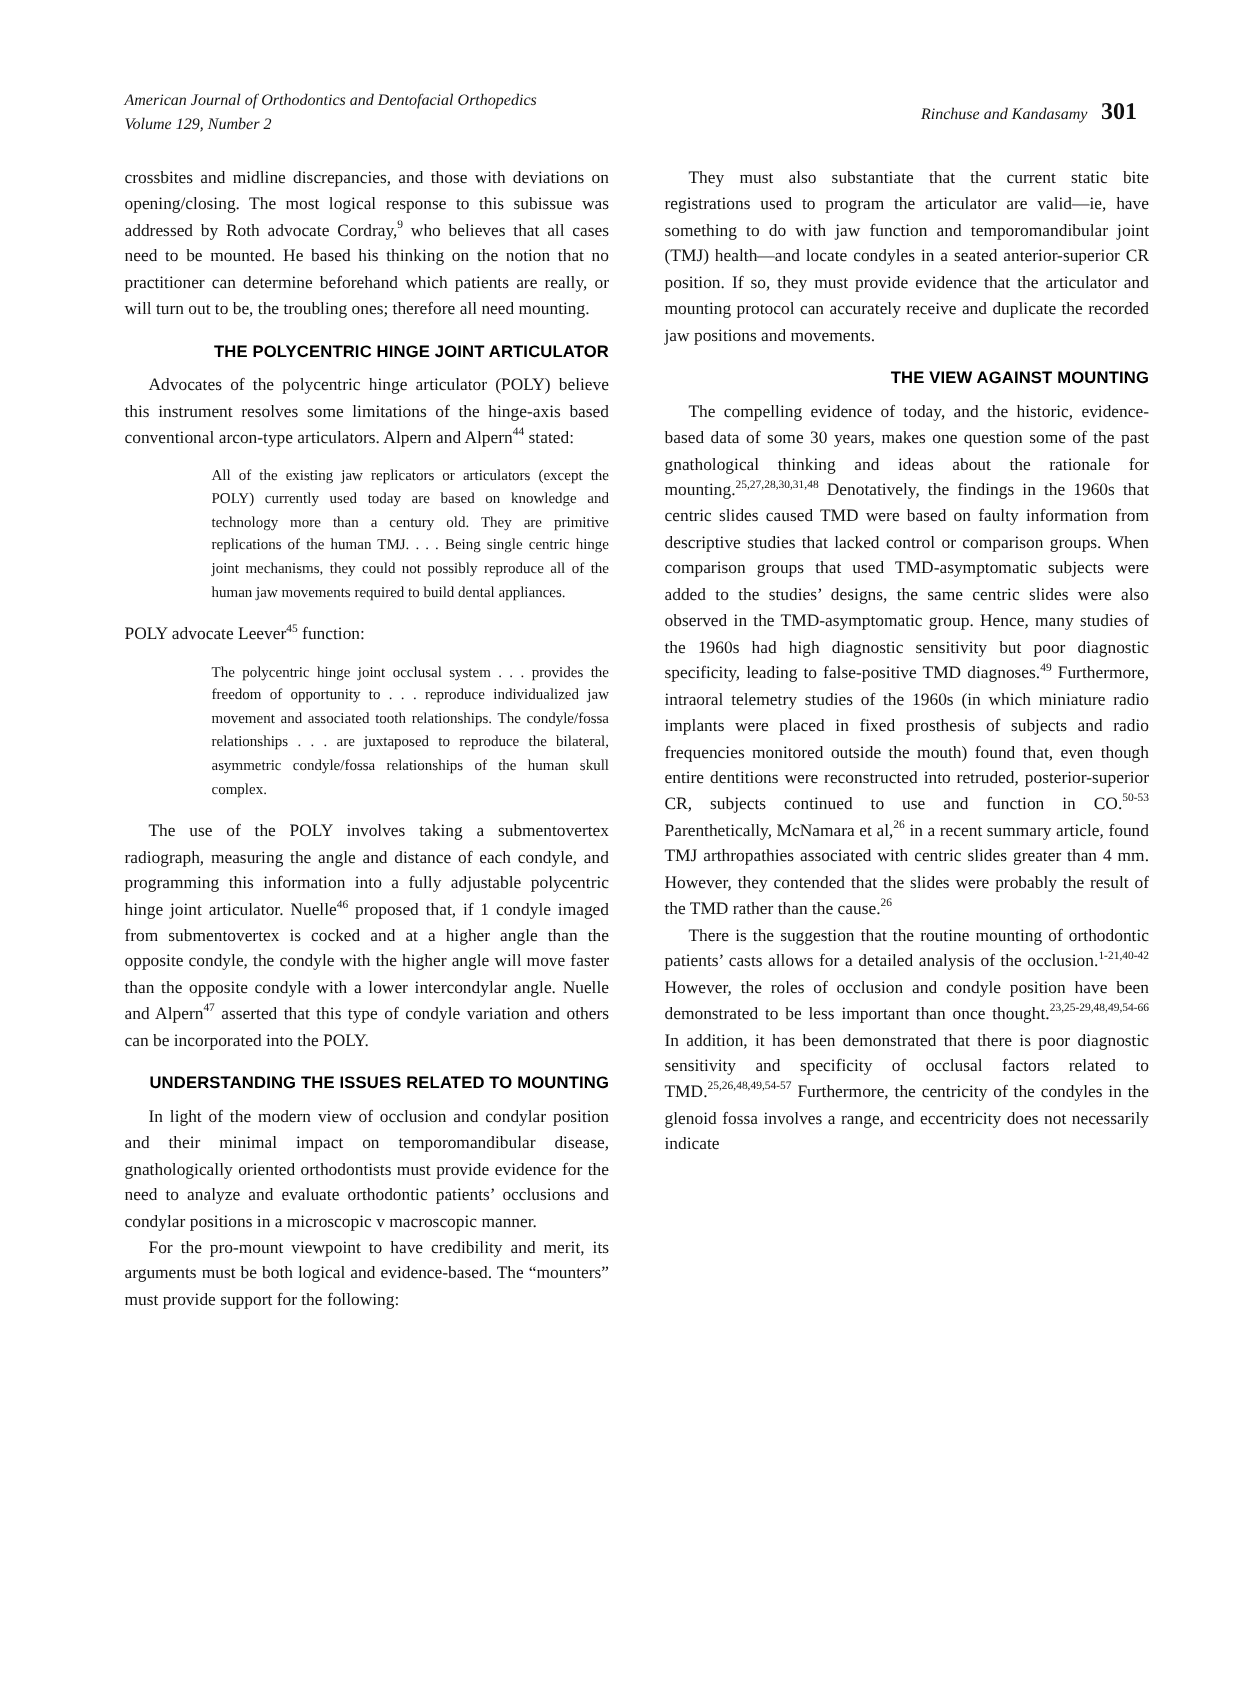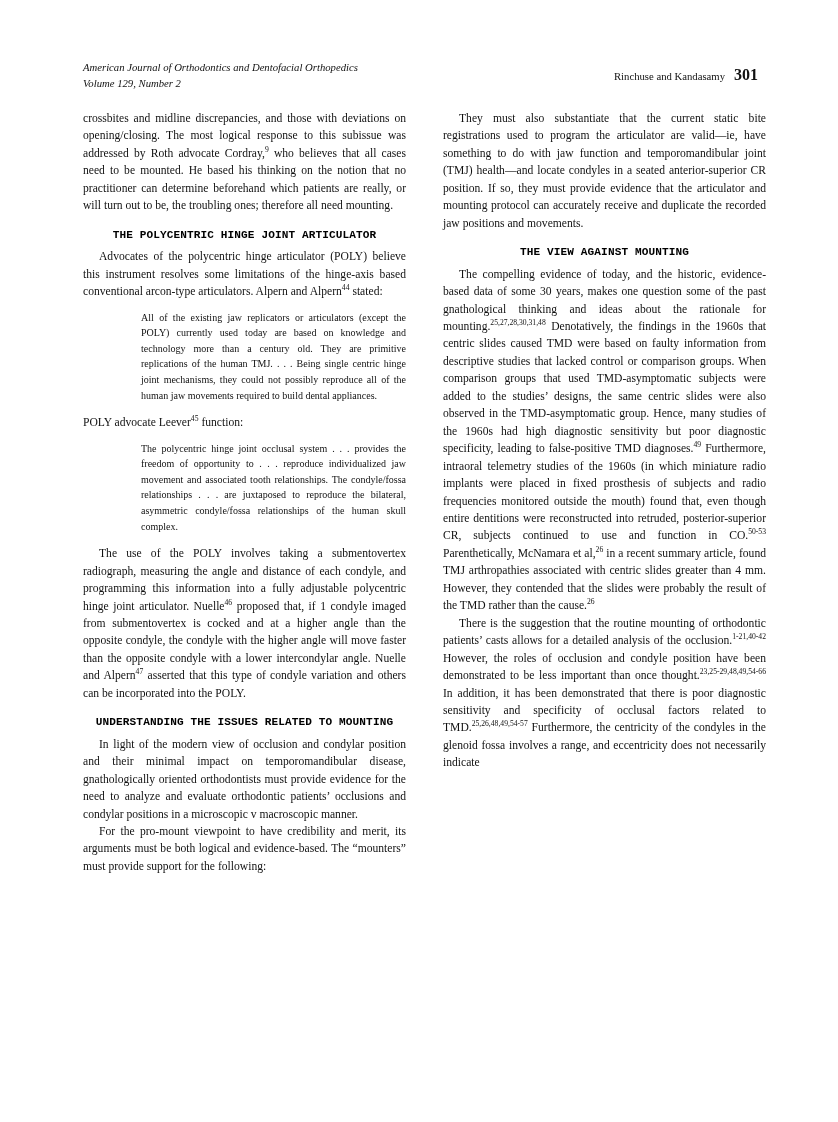--- a/index.html
+++ b/index.html
@@ -40,20 +40,21 @@
     font-style: italic;
     font-family: "Liberation Serif", "DejaVu Serif", serif;
   }
   .rh-right {
     display: flex;
     align-items: baseline;
     gap: 9px;
     white-space: nowrap;
   }
   .rh-authors {
+    font-style: italic;
   }
   .rh-pageno {
     font-weight: bold;
     font-style: normal;
     font-size: 16px;
   }
 
   
   .columns {
     position: absolute;
@@ -81,26 +82,26 @@
     text-indent: 16px;
   }
   p.noindent {
     text-indent: 0;
   }
 
   h2.section-head {
     margin: 0;
     padding-top: 13px;
     padding-bottom: 5px;
-    font-family: Liberation Mono, monospace;
+    font-family: Liberation Sans, sans-serif;
     font-size: 11.1px;
     font-weight: bold;
     line-height: 15.5px;
     letter-spacing: 0.1px;
-    text-align: center;
+    text-align: right;
     color: #000;
   }
 
   blockquote {
     margin: 0;
     padding: 9px 0 0 18px;
     font-size: 10.6px;
     line-height: 15.6px;
     text-align: justify;
   }

